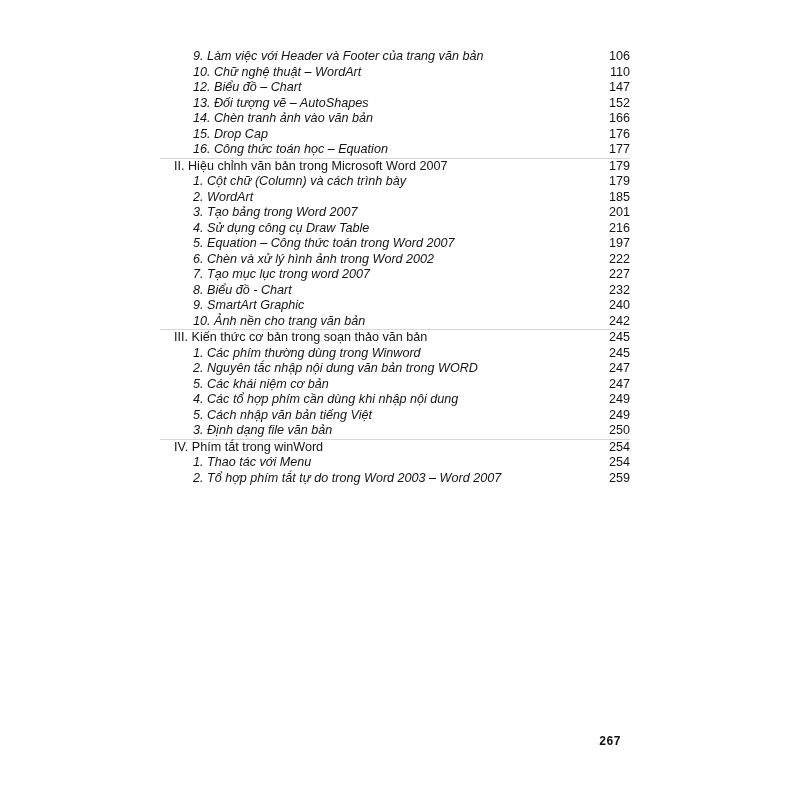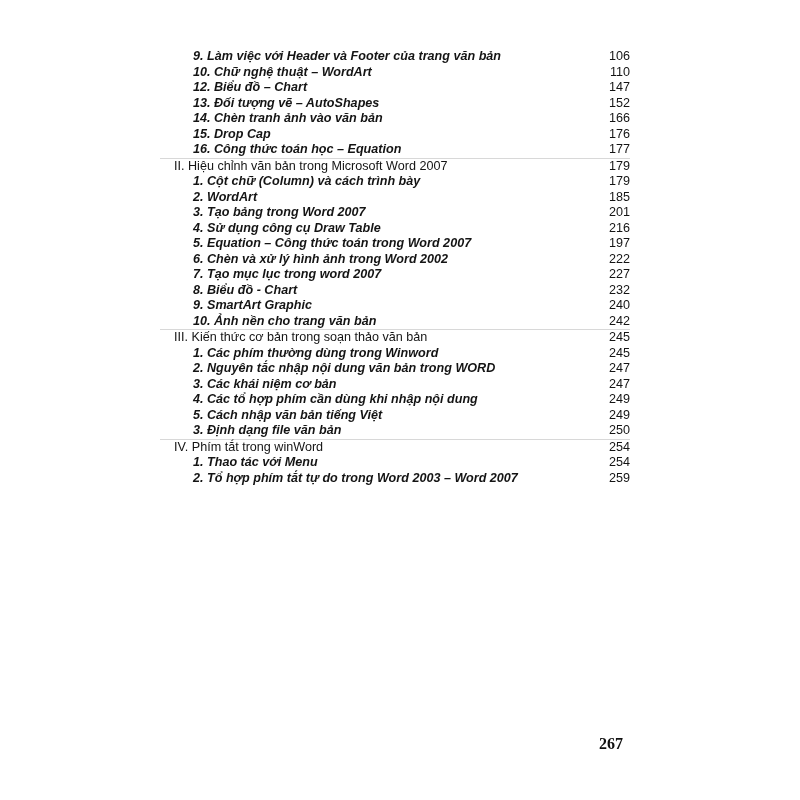--- a/index.html
+++ b/index.html
@@ -5,28 +5,28 @@
   html, body { margin: 0; padding: 0; }
   body {
     width: 800px; height: 800px; background: #ffffff; position: relative; overflow: hidden;
     font-family: "Liberation Sans", sans-serif; color: #141414;
   }
   .toc { position: absolute; left: 160px; top: 49px; width: 470px; }
   .row {
     position: relative; height: 15.5px; line-height: 15.5px; font-size: 12.6px;
     display: flex; justify-content: space-between; white-space: nowrap;
   }
-  .row.item .label { padding-left: 33px; font-style: italic; font-weight: bold; }
+  .row.item .label { padding-left: 33px; font-style: italic; }
   .row.section .label { padding-left: 14px; }
   .row.section { border-top: 1px solid #d8d8d8; gap: 27px; }
   .row .page { text-align: right; width: 60px; }
   .row.item .page { }
   .footer-page {
     position: absolute; left: 599px; top: 735px;
-    font-family: Liberation Serif, serif; font-weight: bold; font-size: 16px; color: #111;
+    font-family: Liberation Mono, monospace; font-weight: bold; font-size: 12px; color: #111;
   }
 </style>
 </head>
 <body>
 
 <div class="toc">
   <div class="row item">
       <span class="label">9. Làm việc với Header và Footer của trang văn bản</span>
       <span class="page">106</span>
     </div>
@@ -104,21 +104,21 @@
     </div>
   <div class="row item">
       <span class="label">1. Các phím thường dùng trong Winword</span>
       <span class="page">245</span>
     </div>
   <div class="row item">
       <span class="label">2. Nguyên tắc nhập nội dung văn bản trong WORD</span>
       <span class="page">247</span>
     </div>
   <div class="row item">
-      <span class="label">3. Các khái niệm cơ bản</span>
+      <span class="label">5. Các khái niệm cơ bản</span>
       <span class="page">247</span>
     </div>
   <div class="row item">
       <span class="label">4. Các tổ hợp phím cần dùng khi nhập nội dung</span>
       <span class="page">249</span>
     </div>
   <div class="row item">
       <span class="label">5. Cách nhập văn bản tiếng Việt</span>
       <span class="page">249</span>
     </div>

